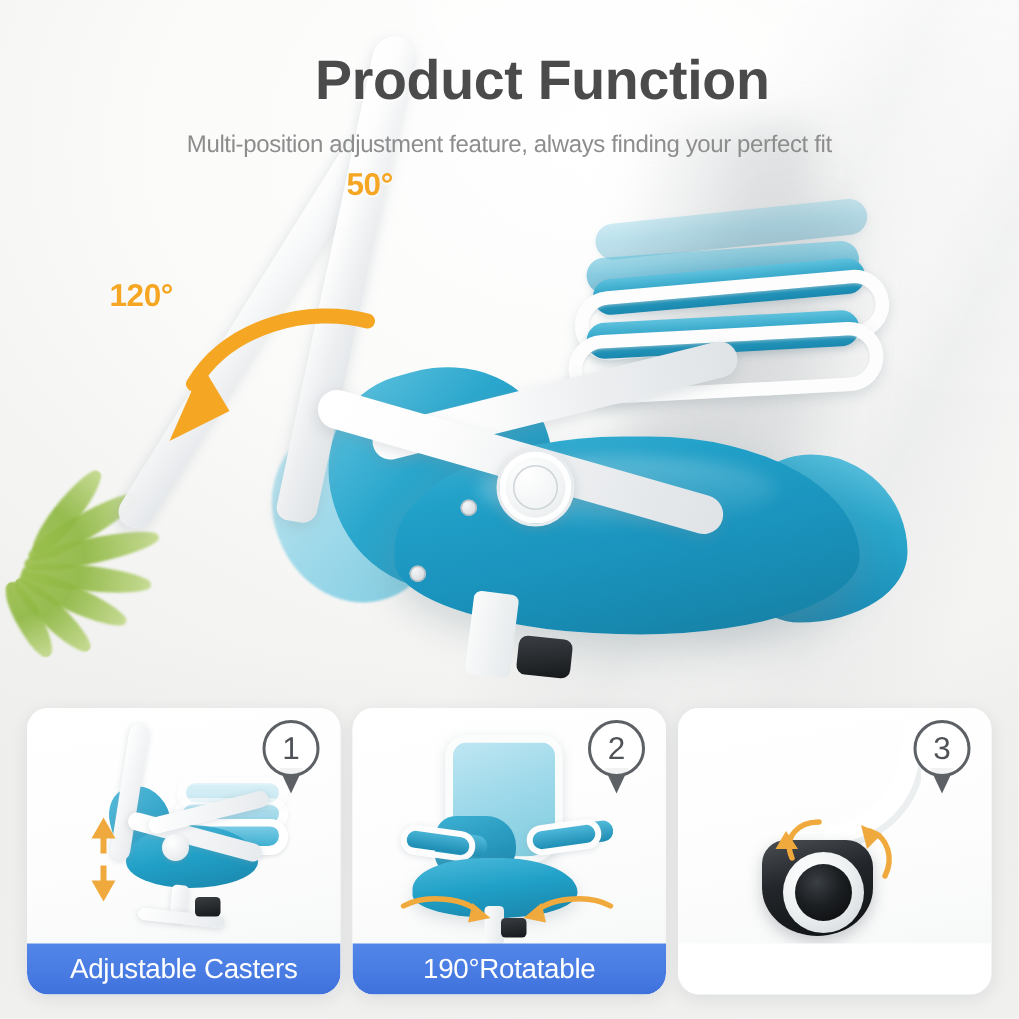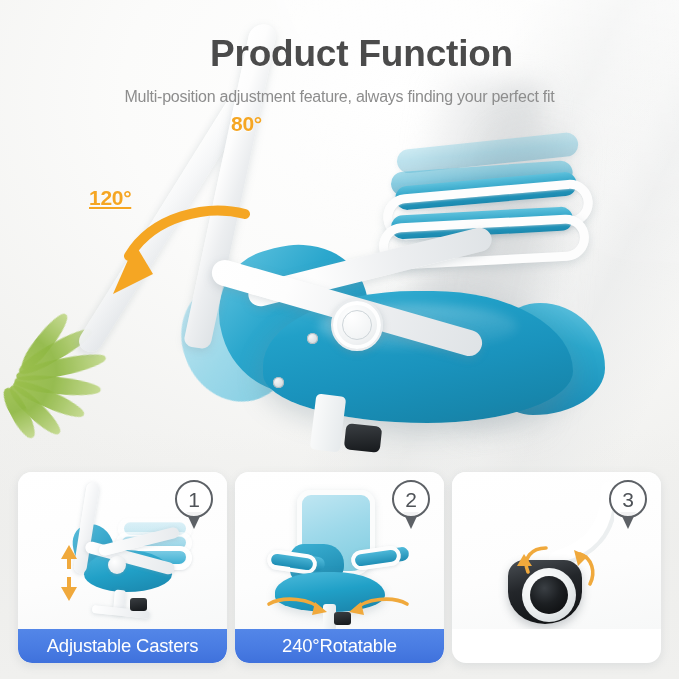--- a/index.html
+++ b/index.html
@@ -68,21 +68,21 @@
   }
 
   
   .angle-label {
     position:absolute; z-index:12;
     font-size:21px; font-weight:bold; color:#f5a623;
     text-shadow:0 1px 1px rgba(255,255,255,.85);
     letter-spacing:-.3px;
   }
   #angle-90  { left:231px; top:112px; }
-  #angle-120 { left:89px;  top:186px;text-decoration:underline; }
+  #angle-120 { left:73px;  top:186px; }
   #arc-arrow { position:absolute; left:95px; top:105px; z-index:11; }
 
   
   .product-stage { position:absolute; left:0; top:95px; width:679px; height:390px; z-index:6; }
 
   
   .plant { position:absolute; left:-24px; top:170px; width:150px; height:190px; }
   .leaf {
     position:absolute; left:0; top:0;
     width:96px; height:17px;
@@ -405,21 +405,21 @@
       <div class="base-post"></div>
       <div class="caster-blk"></div>
     </div>
 
     <svg id="arc-arrow" width="170" height="110" viewBox="0 0 170 110">
       <path d="M150 14 C112 4 58 16 34 56" stroke="#f5a623" stroke-width="10" fill="none" stroke-linecap="round"></path>
       <path d="M40 44 L18 94 L58 74 Z" fill="#f5a623"></path>
     </svg>
   </div>
 
-  <div class="angle-label" id="angle-90">80°</div>
+  <div class="angle-label" id="angle-90">50°</div>
   <div class="angle-label" id="angle-120">120°</div>
 
   <div class="cards">
 
     <div class="card" id="card-1">
       <div class="card-photo">
         <div class="mini">
 
           <div class="m1-ghost" style="left:106px; top:50px; width:62px; height:13px; opacity:.28;"></div>
           <div class="m1-ring" style="left:100px; top:46px; width:74px; height:22px; opacity:.32;"></div>
@@ -473,21 +473,21 @@
             <path d="M62 10 L74 20 L59 23 Z" fill="#f0a93c"></path>
             <path d="M154 12 C140 4 112 6 102 18" stroke="#f0a93c" stroke-width="3.6" fill="none" stroke-linecap="round"></path>
             <path d="M108 10 L96 20 L111 23 Z" fill="#f0a93c"></path>
           </svg>
         </div>
         <div class="pin">
           <div class="pin-tail"></div>
           <div class="pin-circle">2</div>
         </div>
       </div>
-      <div class="card-label">240°Rotatable</div>
+      <div class="card-label">190°Rotatable</div>
     </div>
 
     <div class="card" id="card-3">
       <div class="card-photo">
         <div class="mini">
           <svg class="m3-stem" width="96" height="104" viewBox="0 0 96 104">
             <path d="M92 6 C92 52 66 76 32 86" stroke="#ffffff" stroke-width="21" fill="none" stroke-linecap="round"></path>
             <path d="M92 6 C92 52 66 76 32 86" stroke="#e4e8ea" stroke-width="5" fill="none" stroke-linecap="round" opacity=".7" transform="translate(6,5)"></path>
           </svg>
           <div class="m3-wheel"></div>

